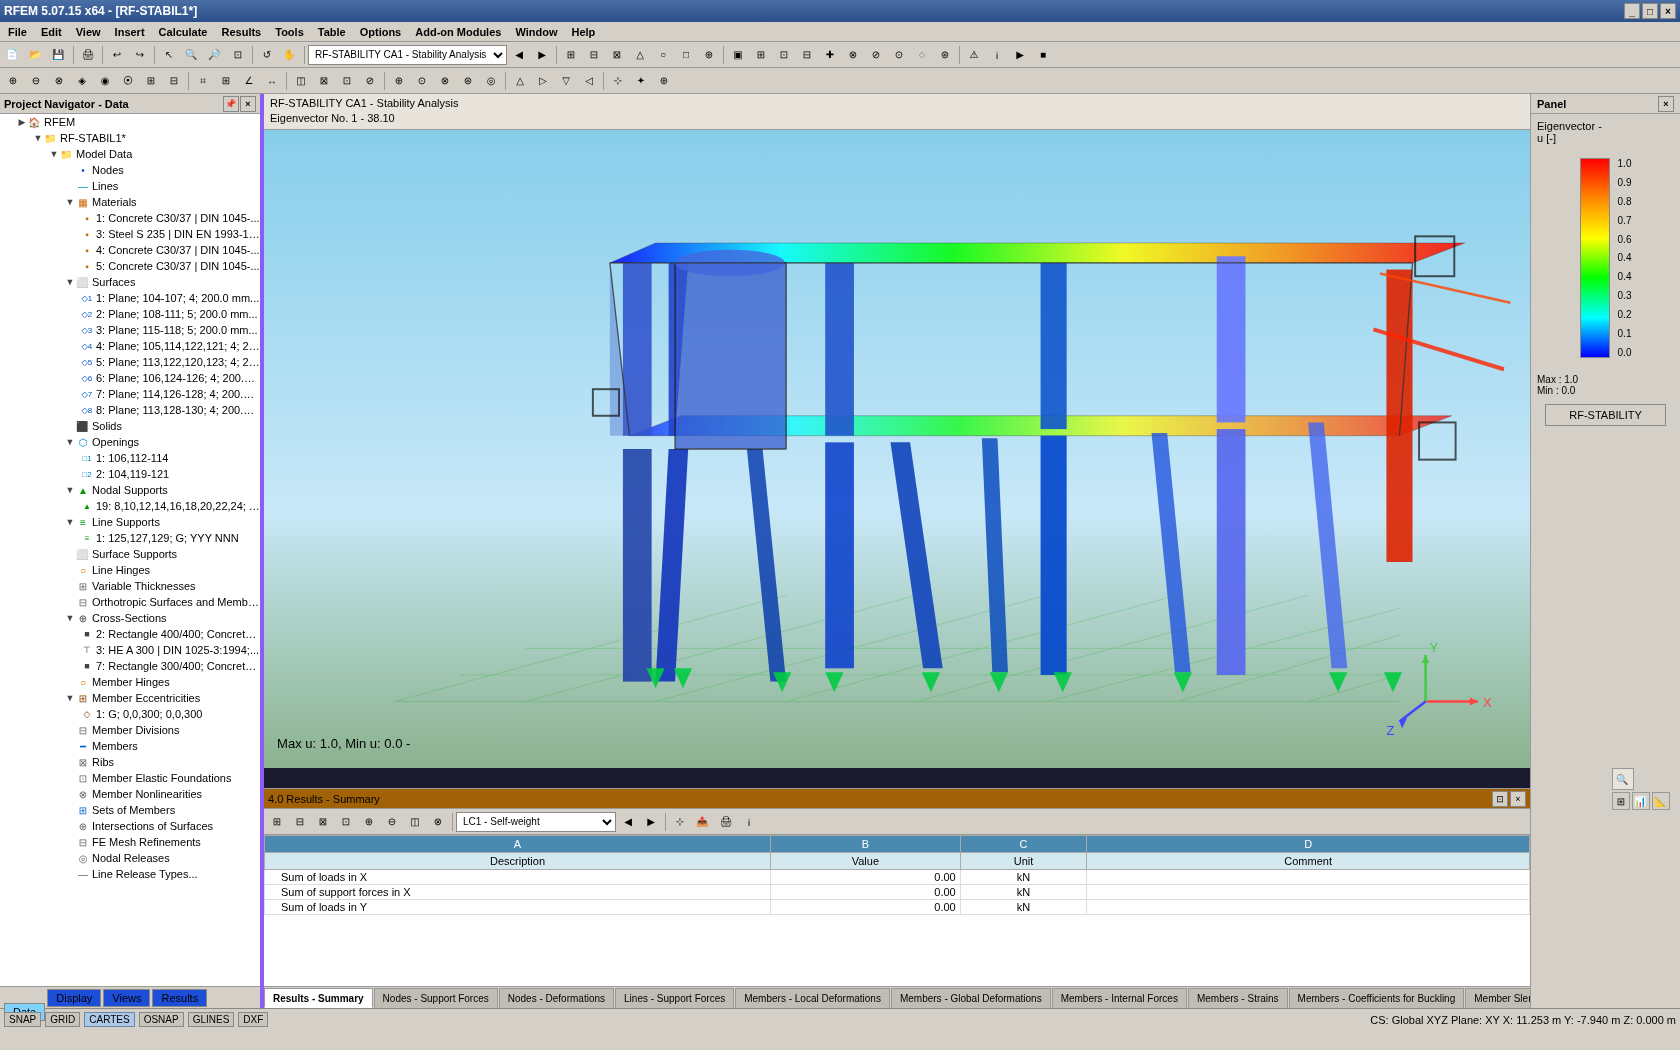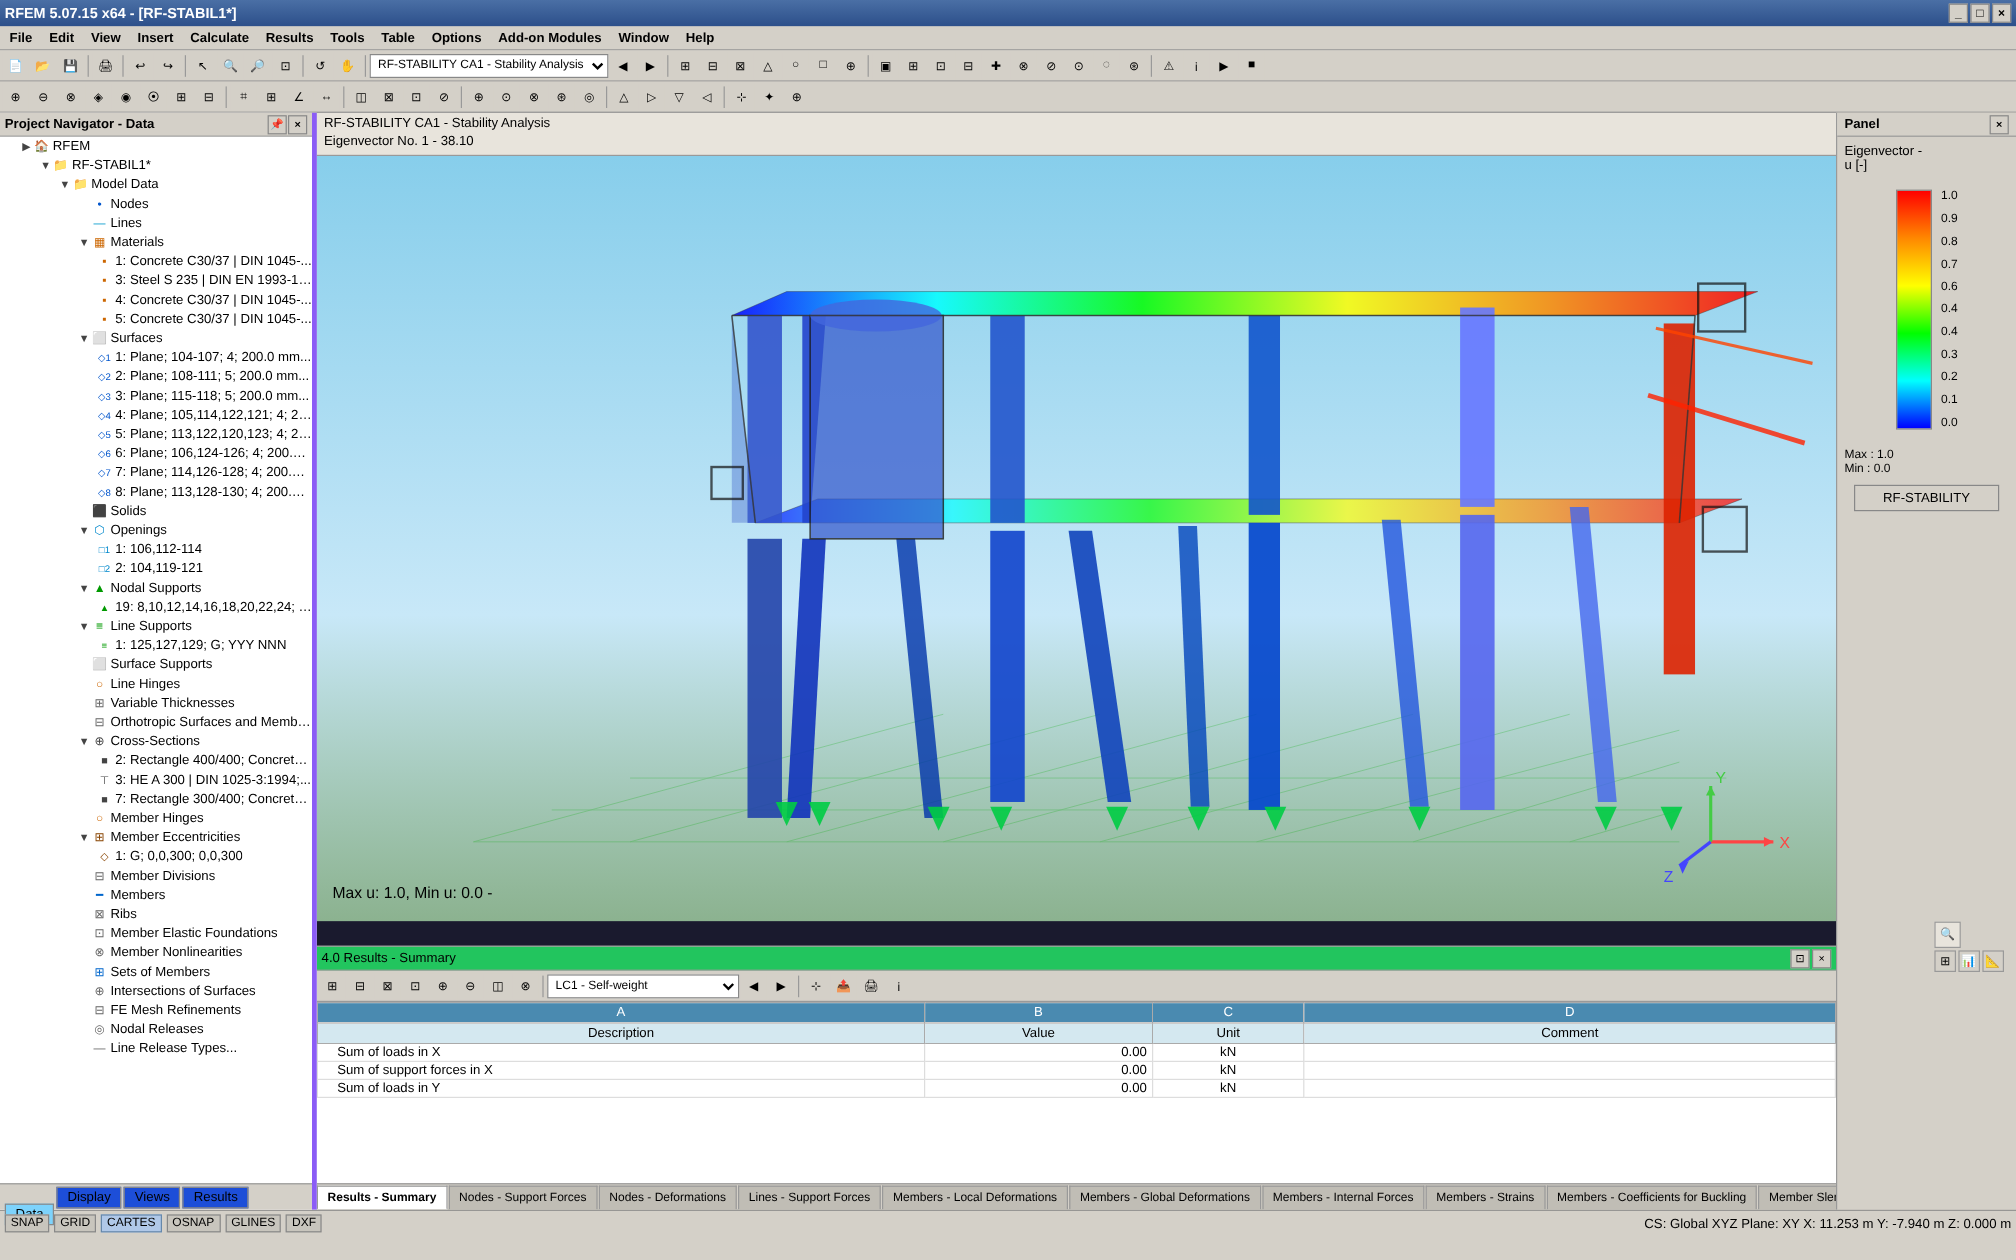--- a/index.html
+++ b/index.html
@@ -41,21 +41,21 @@
     
     .center-area { flex: 1; display: flex; flex-direction: column; overflow: hidden; }
     
     
     .viewport { flex: 1; background: #1a1a2e; position: relative; overflow: hidden; min-height: 400px; }
     .viewport-header { background: #e8e4dc; border-bottom: 1px solid #999; padding: 2px 6px; font-size: 11px; line-height: 1.4; }
     .viewport-canvas { width: 100%; height: calc(100% - 56px); position: relative; overflow: hidden; }
     
     
     .results-panel { height: 220px; border-top: 1px solid #999; display: flex; flex-direction: column; }
-    .results-header { background: #22c55e; border-bottom: 1px solid #999; height: 20px; display: flex; align-items: center; justify-content: space-between; padding: 0 4px; font-size: 11px; }
+    .results-header { background: #a16207; border-bottom: 1px solid #999; height: 20px; display: flex; align-items: center; justify-content: space-between; padding: 0 4px; font-size: 11px; }
     .results-toolbar { background: #d4d0c8; border-bottom: 1px solid #999; height: 26px; display: flex; align-items: center; padding: 2px; gap: 1px; }
     .results-table { flex: 1; overflow: auto; background: white; }
     .results-table table { width: 100%; border-collapse: collapse; font-size: 11px; }
     .results-table th { background: #d4e8f0; border: 1px solid #aaa; padding: 2px 4px; text-align: center; font-weight: normal; position: sticky; top: 0; }
     .results-table td { border: 1px solid #ddd; padding: 1px 4px; }
     .results-table tr.group-row td { background: #ddeeff; font-weight: bold; }
     .col-a { width: 40%; }
     .col-b { width: 15%; text-align: right; }
     .col-c { width: 10%; text-align: center; }
     .col-d { width: 35%; }

